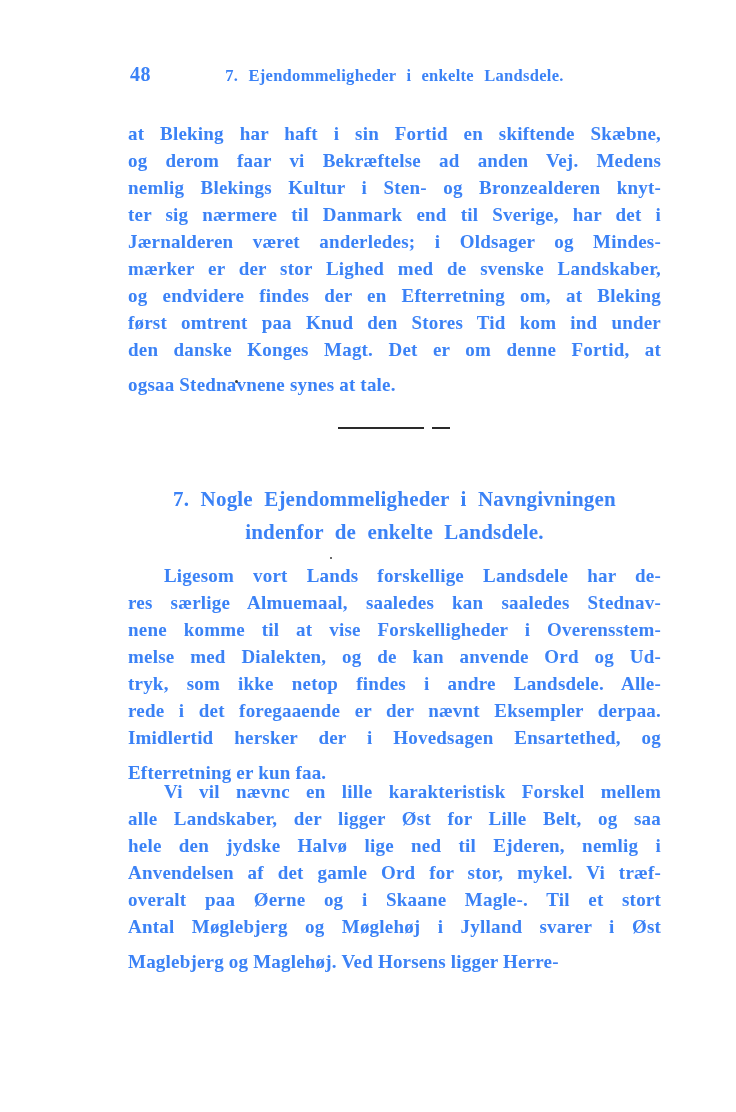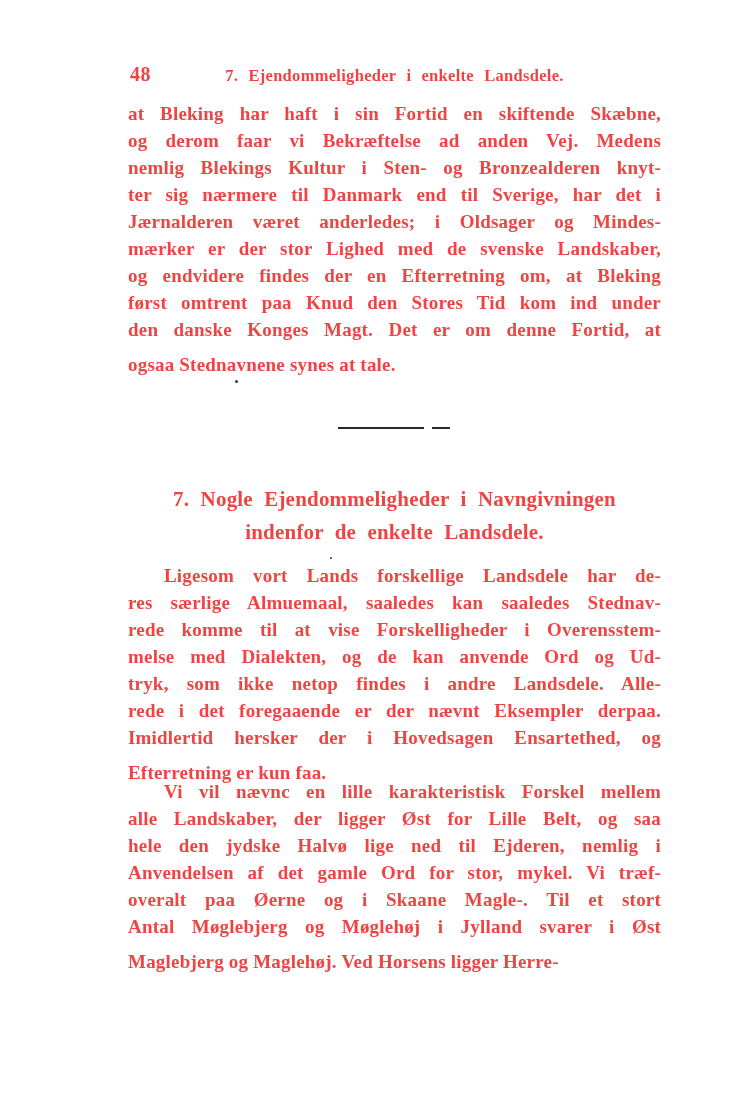--- a/index.html
+++ b/index.html
@@ -5,21 +5,21 @@
   html, body {
     margin: 0;
     padding: 0;
     background: #ffffff;
   }
   .page {
     position: relative;
     width: 736px;
     height: 1112px;
     background: #ffffff;
-    color: #ef4444;
+    color: #3b82f6;
     font-family: "Liberation Serif", serif;
     overflow: hidden;
   }
   
   .running-head {
     position: absolute;
     left: 128px;
     top: 63px;
     width: 533px;
     height: 24px;
@@ -60,21 +60,21 @@
     overflow: visible;
     white-space: normal;
   }
   .text-line.last-line {
     text-align-last: left;
     margin-top: 8px;
   }
   .text-line.indent {
     padding-left: 36px;
   }
-  #continued-paragraph { top: 100px; }
+  #continued-paragraph { top: 120px; }
   #paragraph-1 { top: 562px; }
   #paragraph-2 { top: 778px; }
 
   
   .divider {
     position: absolute;
     left: 338px;
     top: 427px;
     width: 112px;
     height: 2px;
@@ -143,21 +143,21 @@
   <div class="divider"></div>
 
   <h2 class="section-heading">
     <span class="heading-line">7. Nogle Ejendommeligheder i Navngivningen</span>
     <span class="heading-line">indenfor de enkelte Landsdele.</span>
   </h2>
 
   <section class="body-text" id="paragraph-1">
       <div class="text-line indent">Ligesom vort Lands forskellige Landsdele har de-</div>
       <div class="text-line">res særlige Almuemaal, saaledes kan saaledes Stednav-</div>
-      <div class="text-line">rede komme til at vise Forskelligheder i Overensstem-</div>
+      <div class="text-line">nene komme til at vise Forskelligheder i Overensstem-</div>
       <div class="text-line">melse med Dialekten, og de kan anvende Ord og Ud-</div>
       <div class="text-line">tryk, som ikke netop findes i andre Landsdele.  Alle-</div>
       <div class="text-line">rede i det foregaaende er der nævnt Eksempler derpaa.</div>
       <div class="text-line">Imidlertid hersker der i Hovedsagen Ensartethed, og</div>
       <div class="text-line last-line">Efterretning er kun faa.</div>
     </section>
 
   <section class="body-text" id="paragraph-2">
       <div class="text-line indent">Vi vil nævnc en lille karakteristisk Forskel mellem</div>
       <div class="text-line">alle Landskaber, der ligger Øst for Lille Belt, og saa</div>

